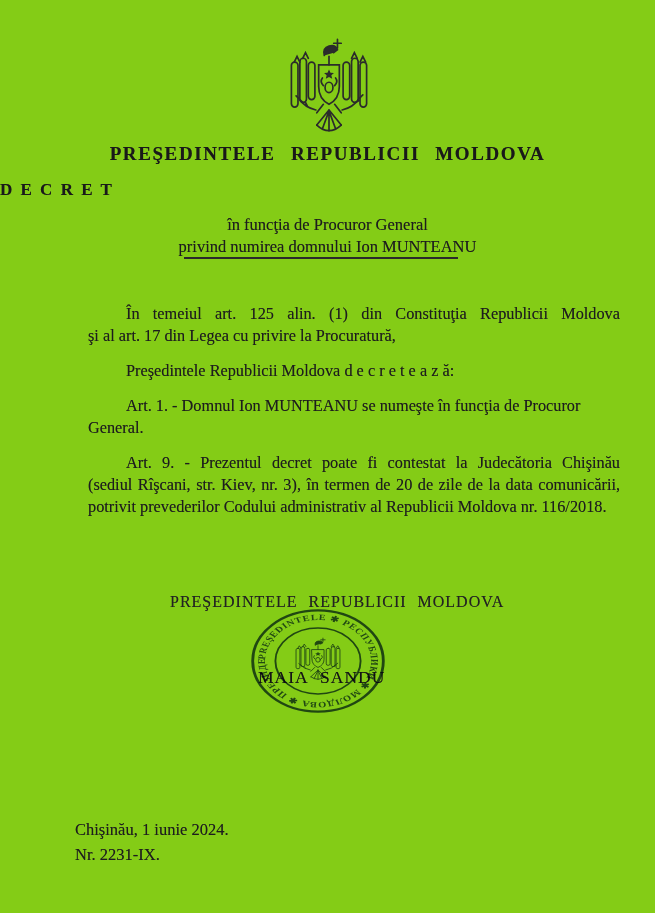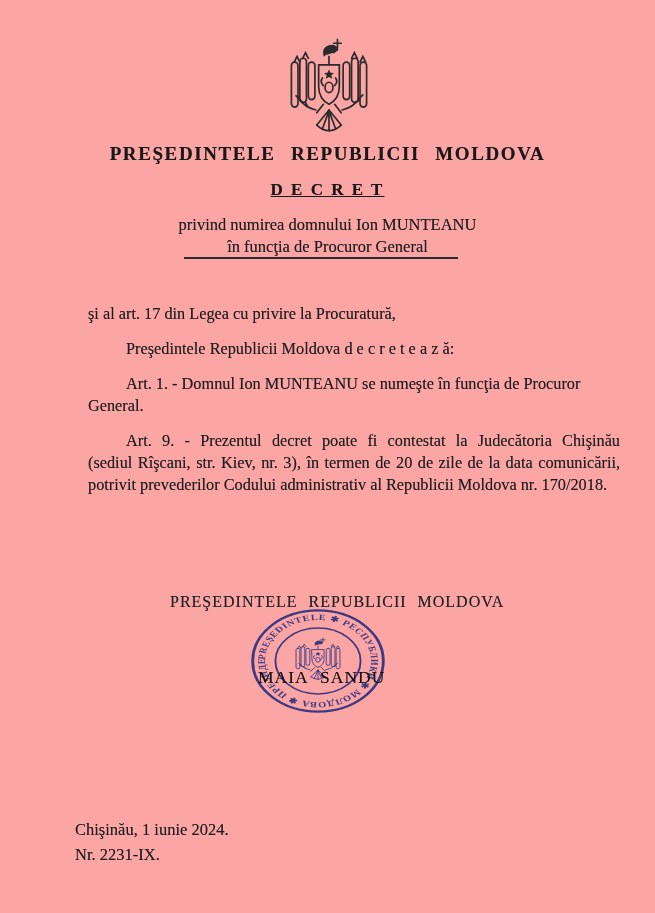--- a/index.html
+++ b/index.html
@@ -1,21 +1,21 @@
 <!DOCTYPE html>
 <html style="--stamp-color: #2f4cc4;"><head>
 <meta charset="utf-8">
 <style>
   html, body { margin: 0; padding: 0; background: #e8e8e8; }
   .page {
     position: relative;
     width: 655px;
     height: 913px;
     margin: 0 auto;
-    background: #fca5a5;
+    background: #84cc16;
     font-family: "Liberation Serif", "DejaVu Serif", serif;
     color: #1d1d1d;
     overflow: hidden;
   }
   
   .page * { text-shadow: 0 0 0.45px rgba(40,40,40,0.55); }
 
   .emblem-top {
     position: absolute;
     left: 282px; top: 36px;
@@ -28,26 +28,25 @@
     text-align: center;
     font-size: 19px;
     font-weight: bold;
     letter-spacing: 1.6px;
     word-spacing: 9px;
     color: #191919;
   }
   .doc-type {
     position: absolute;
     left: 0; right: 0; top: 180px;
-    text-align: center;
+    text-align: left;
     font-size: 17px;
     font-weight: bold;
     letter-spacing: 2px;
     color: #191919;
-    text-decoration: underline;
   }
   .subject {
     position: absolute;
     left: 0; right: 0; top: 214px;
     text-align: center;
     font-size: 16.5px;
     line-height: 22px;
   }
   .subject-rule {
     position: absolute;
@@ -149,35 +148,36 @@
 
 <div class="page">
 
   <svg class="emblem-top" viewBox="0 0 100 105">
     <use href="#eagle"></use>
   </svg>
 
   <div class="institution">PREŞEDINTELE REPUBLICII MOLDOVA</div>
   <div class="doc-type">D E C R E T</div>
   <div class="subject">
+    <div>în funcţia de Procuror General</div>
     <div>privind numirea domnului Ion MUNTEANU</div>
-    <div>în funcţia de Procuror General</div>
   </div>
   <div class="subject-rule"></div>
 
   <div class="body-text">
     <div class="para">
+      <div class="ind fj">În temeiul art. 125 alin. (1) din Constituţia Republicii Moldova</div>
       <div>şi al art. 17 din Legea cu privire la Procuratură,</div>
     </div>
     <div class="para ind">Preşedintele Republicii Moldova d e c r e t e a z ă:</div>
     <div class="para ind">Art. 1. - Domnul Ion MUNTEANU se numeşte în funcţia de Procuror General.</div>
     <div class="para">
       <div class="ind fj">Art. 9. - Prezentul decret poate fi contestat la Judecătoria Chişinău</div>
       <div class="fj">(sediul Rîşcani, str. Kiev, nr. 3), în termen de 20 de zile de la data comunicării,</div>
-      <div>potrivit prevederilor Codului administrativ al Republicii Moldova nr. 170/2018.</div>
+      <div>potrivit prevederilor Codului administrativ al Republicii Moldova nr. 116/2018.</div>
     </div>
   </div>
 
   <div class="sig-title">PREŞEDINTELE REPUBLICII MOLDOVA</div>
   <div class="sig-name">MAIA SANDU</div>
 
   <svg class="stamp" viewBox="0 0 150 150" preserveAspectRatio="none">
     <circle cx="75" cy="75" r="69" fill="none" stroke="currentColor" stroke-width="3"></circle>
     <circle cx="75" cy="75" r="45" fill="none" stroke="currentColor" stroke-width="2"></circle>
     <path id="ringPath" d="M 75,75 m -56,0 a 56,56 0 1,1 112,0 a 56,56 0 1,1 -112,0" fill="none"></path>

